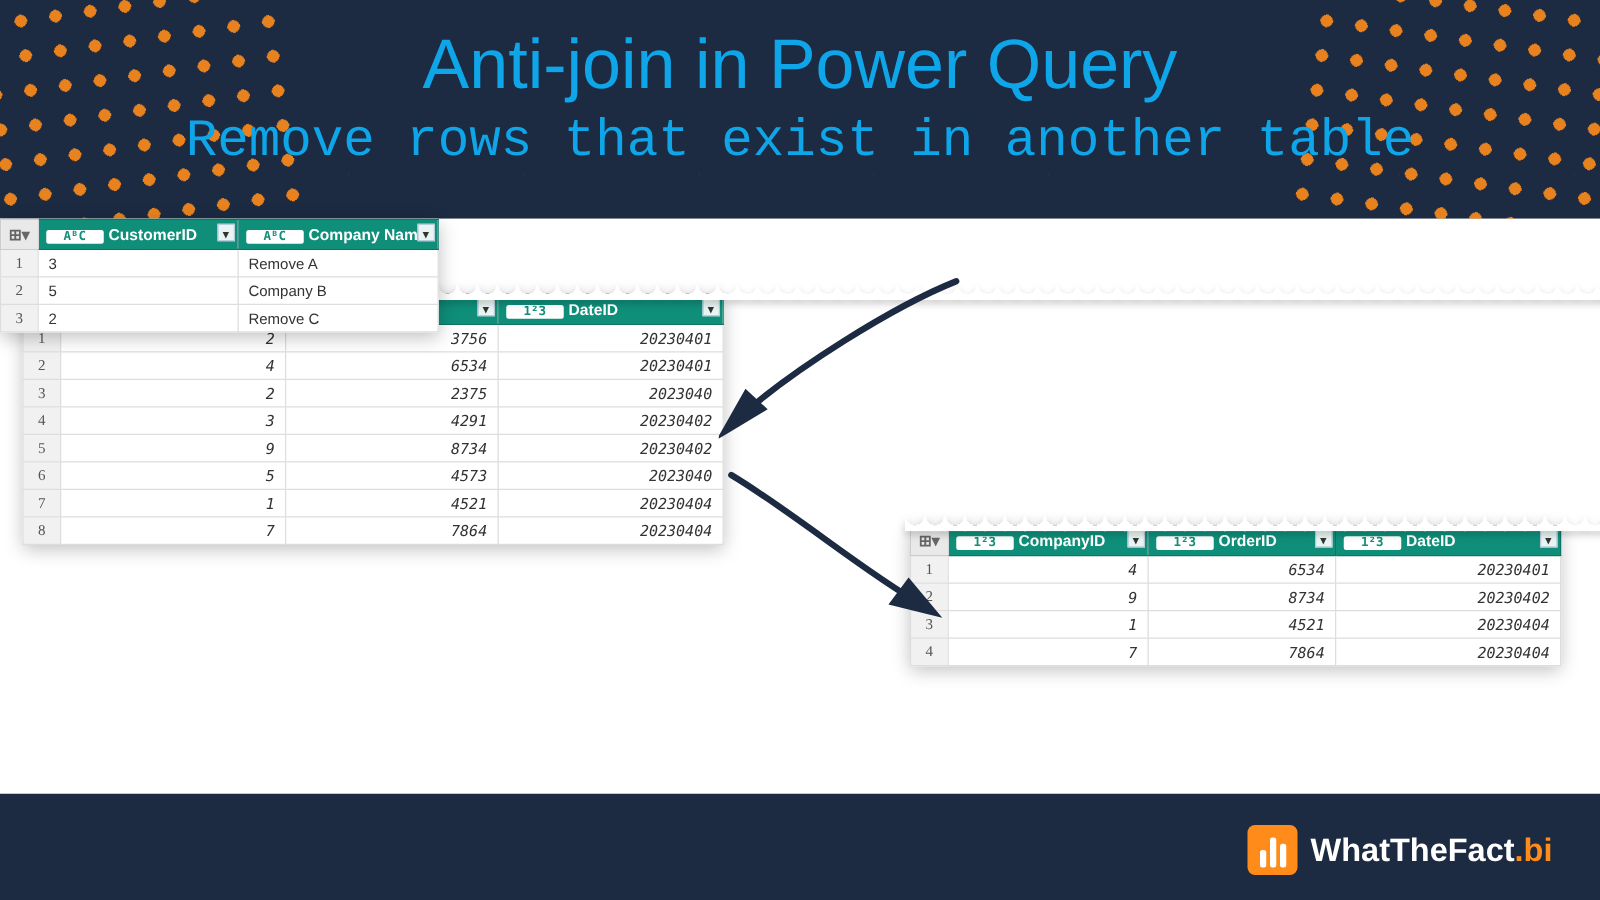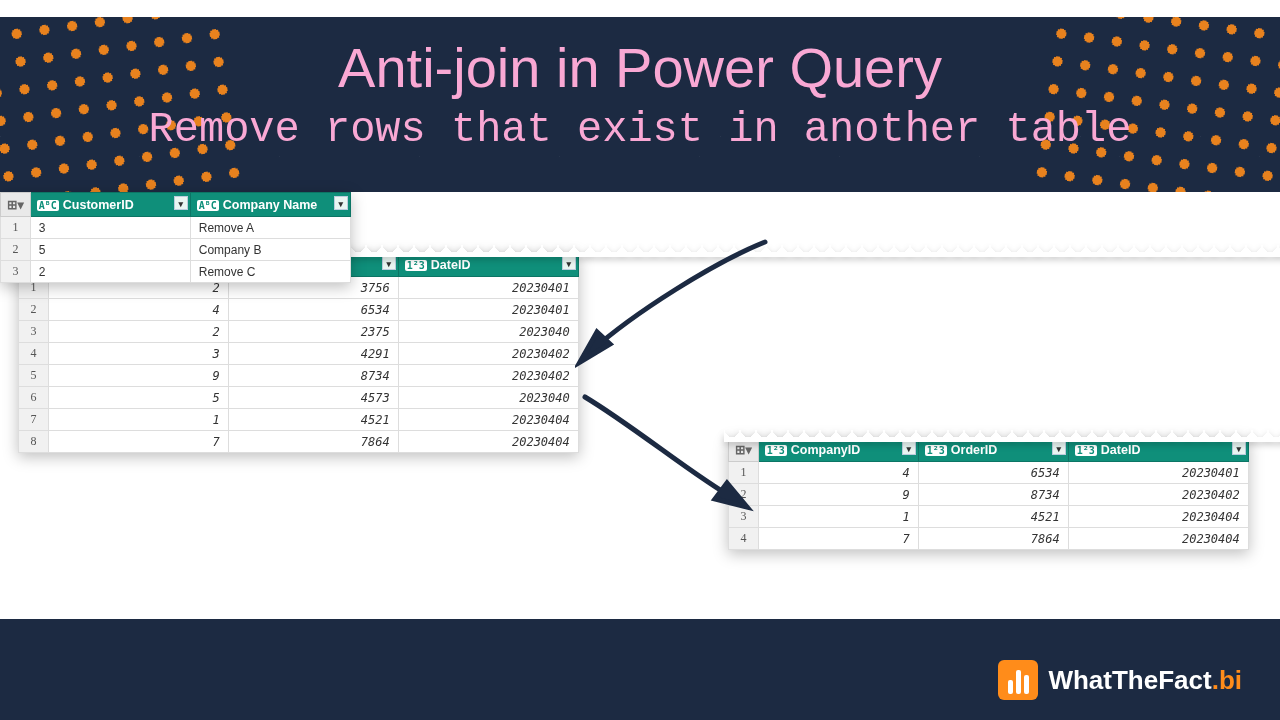--- a/index.html
+++ b/index.html
@@ -9,24 +9,23 @@
     font-family: "Segoe UI", Arial, sans-serif;
     background: #fff;
     position: relative;
     overflow: hidden;
   }
   .header {
     background: #1c2a42;
     width: 100%;
     height: 175px;
     position: relative;
-    color: #f9a8d4;
+    color: #0ea5e9;
     text-align: center;
     overflow: hidden;
-    margin-top: 17px;
   }
   .header::before,
   .header::after {
     content: "";
     position: absolute;
     top: -60px;
     width: 340px;
     height: 280px;
     background-image:
       radial-gradient(circle, #ff8c1a 5px, transparent 5px);
@@ -61,21 +60,21 @@
   .content {
     position: relative;
     width: 100%;
     height: 460px;
     background: #fff;
   }
 
   .footer {
     background: #1c2a42;
     width: 100%;
-    height: 101px;
+    height: 85px;
     position: absolute;
     bottom: 0;
     overflow: hidden;
   }
   .footer .net-lines { opacity:.7; }
   .logo {
     position: absolute;
     right: 38px;
     bottom: 20px;
     display: flex;
@@ -117,21 +116,21 @@
     white-space: nowrap;
   }
   .pq-table th.rownum-head {
     background:#e9e9e9; color:#666;
     width:26px; text-align:center;
     border:1px solid #ccc;
   }
   .pq-table th .type-badge{
     display:inline-block; font-size:10px;
     background:#fff; color:#0f8f7a;
-    padding:0 2px; border-radius:2px; margin-right:4px;
+    padding:0 14px; border-radius:2px; margin-right:4px;
     font-family: Consolas, monospace;
   }
   .pq-table th .drop{
     position:absolute; right:2px; top:3px;
     width:14px; height:14px;
     background:#e9f5f2; color:#333;
     font-size:9px; line-height:14px; text-align:center;
     border:1px solid #bcd;
   }
   .pq-table td {

